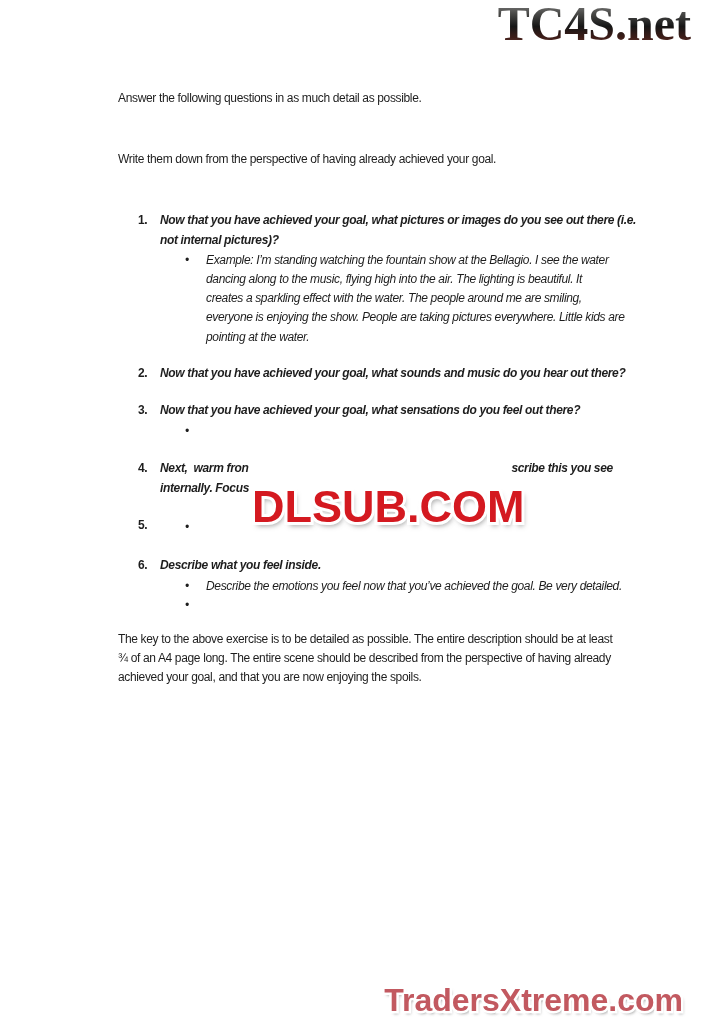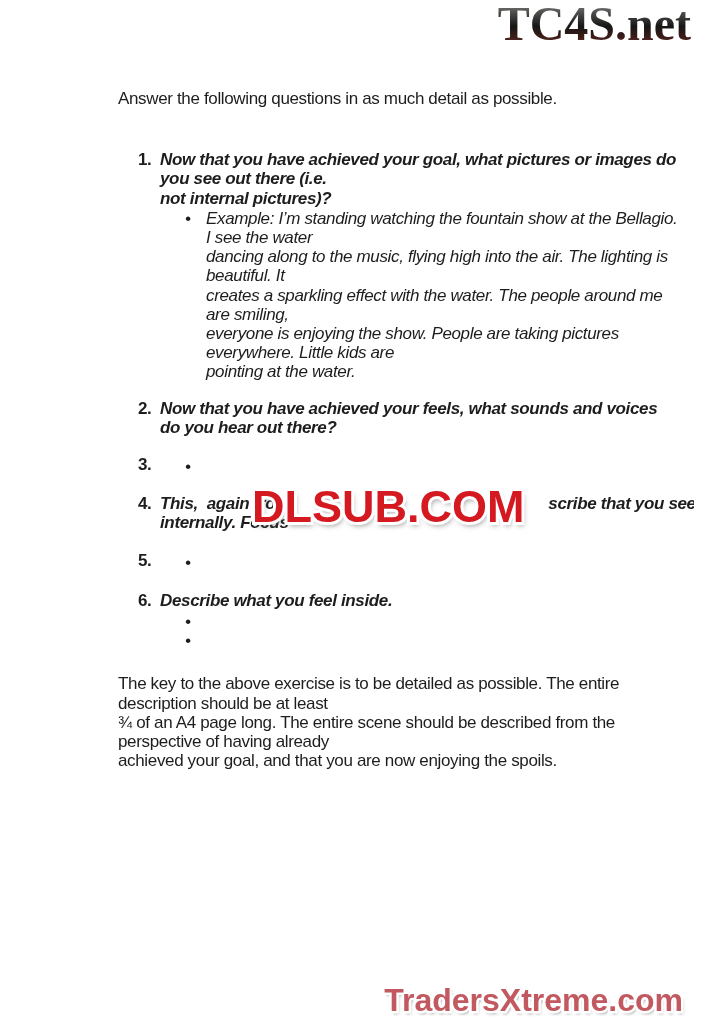--- a/index.html
+++ b/index.html
@@ -4,28 +4,28 @@
 <style>
   * { margin:0; padding:0; box-sizing:border-box; }
   html,body { background:#ffffff; }
   .page {
     position:relative; width:664px; height:1024px; margin:0 auto;
     background:#ffffff; overflow:hidden;
     font-family:"Liberation Sans", sans-serif;
   }
   .content {
     position:absolute; left:88px; top:89px; width:560px;
-    font-size:17px; line-height:19.2px; letter-spacing:-0.35px; color:#1d1d1d;
+    font-size:12px; line-height:19.2px; letter-spacing:-0.35px; color:#1d1d1d;
   }
   .para { white-space:pre-wrap; }
   .mt42 { margin-top:42px; }
   .mt19 { margin-top:19px; }
   .mt18 { margin-top:18px; }
   .mt17 { margin-top:17px; }
-  .mt11 { margin-top:24px; }
+  .mt11 { margin-top:14px; }
 
   .item { display:flex; }
   .num  { flex:none; width:22px; margin-left:20px; font-weight:bold; }
   .ibody{ flex:1 1 auto; min-width:0;font-style:italic; }
   .itext{ font-weight:bold; white-space:pre-wrap; }
   .bullets { margin-top:1px; }
   .bullets.tight { margin-top:2px; }
   .bullet { display:flex; font-weight:normal; }
   .dot   { flex:none; width:21px; margin-left:25px; }
   .btext { white-space:pre-wrap; }
@@ -71,20 +71,21 @@
 </head>
 <body>
 
 <div class="page">
 
   <div class="logo-tc4s">TC4S.net</div>
 
   <div class="content">
 
     <p class="para">Answer the following questions in as much detail as possible.</p>
+    <p class="para mt42">Write them down from the perspective of having already achieved your goal.</p>
 
     <div class="item mt42">
       <span class="num">1.</span>
       <div class="ibody">
         <div class="itext">Now that you have achieved your goal, what pictures or images do you see out there (i.e.
 not internal pictures)?</div>
         <div class="bullets">
           <div class="bullet">
             <span class="dot">•</span>
             <div class="btext">Example: I’m standing watching the fountain show at the Bellagio. I see the water
@@ -93,39 +94,40 @@
 everyone is enjoying the show. People are taking pictures everywhere. Little kids are
 pointing at the water.</div>
           </div>
         </div>
       </div>
     </div>
 
     <div class="item mt17">
       <span class="num">2.</span>
       <div class="ibody">
-        <div class="itext">Now that you have achieved your feels, what sounds and voices do you hear out there?</div>
+        <div class="itext">Now that you have achieved your goal, what sounds and music do you hear out there?</div>
       </div>
     </div>
 
     <div class="item mt18">
       <span class="num">3.</span>
       <div class="ibody">
+        <div class="itext">Now that you have achieved your goal, what sensations do you feel out there?</div>
         <div class="bullets tight">
           <div class="bullet">
             <span class="dot">•</span>
           </div>
         </div>
       </div>
     </div>
 
     <div class="item mt18">
       <span class="num">4.</span>
       <div class="ibody">
-        <div class="wm-line"><span>This,  again fron</span><span class="wm-gap"></span><span>scribe that you see</span></div>
+        <div class="wm-line"><span>Next,  warm fron</span><span class="wm-gap"></span><span>scribe this you see</span></div>
         <div class="wm-line"><span>internally. Focus</span></div>
       </div>
     </div>
 
     <div class="item mt18">
       <span class="num">5.</span>
       <div class="ibody">
         <div class="bullets tight">
           <div class="bullet">
             <span class="dot">•</span>
@@ -134,20 +136,21 @@
       </div>
     </div>
 
     <div class="item mt19">
       <span class="num">6.</span>
       <div class="ibody">
         <div class="itext">Describe what you feel inside.</div>
         <div class="bullets tight">
           <div class="bullet">
             <span class="dot">•</span>
+            <div class="btext">Describe the emotions you feel now that you’ve achieved the goal. Be very detailed.</div>
           </div>
           <div class="bullet">
             <span class="dot">•</span>
           </div>
         </div>
       </div>
     </div>
 
     <p class="para mt11">The key to the above exercise is to be detailed as possible. The entire description should be at least
 ¾ of an A4 page long. The entire scene should be described from the perspective of having already

